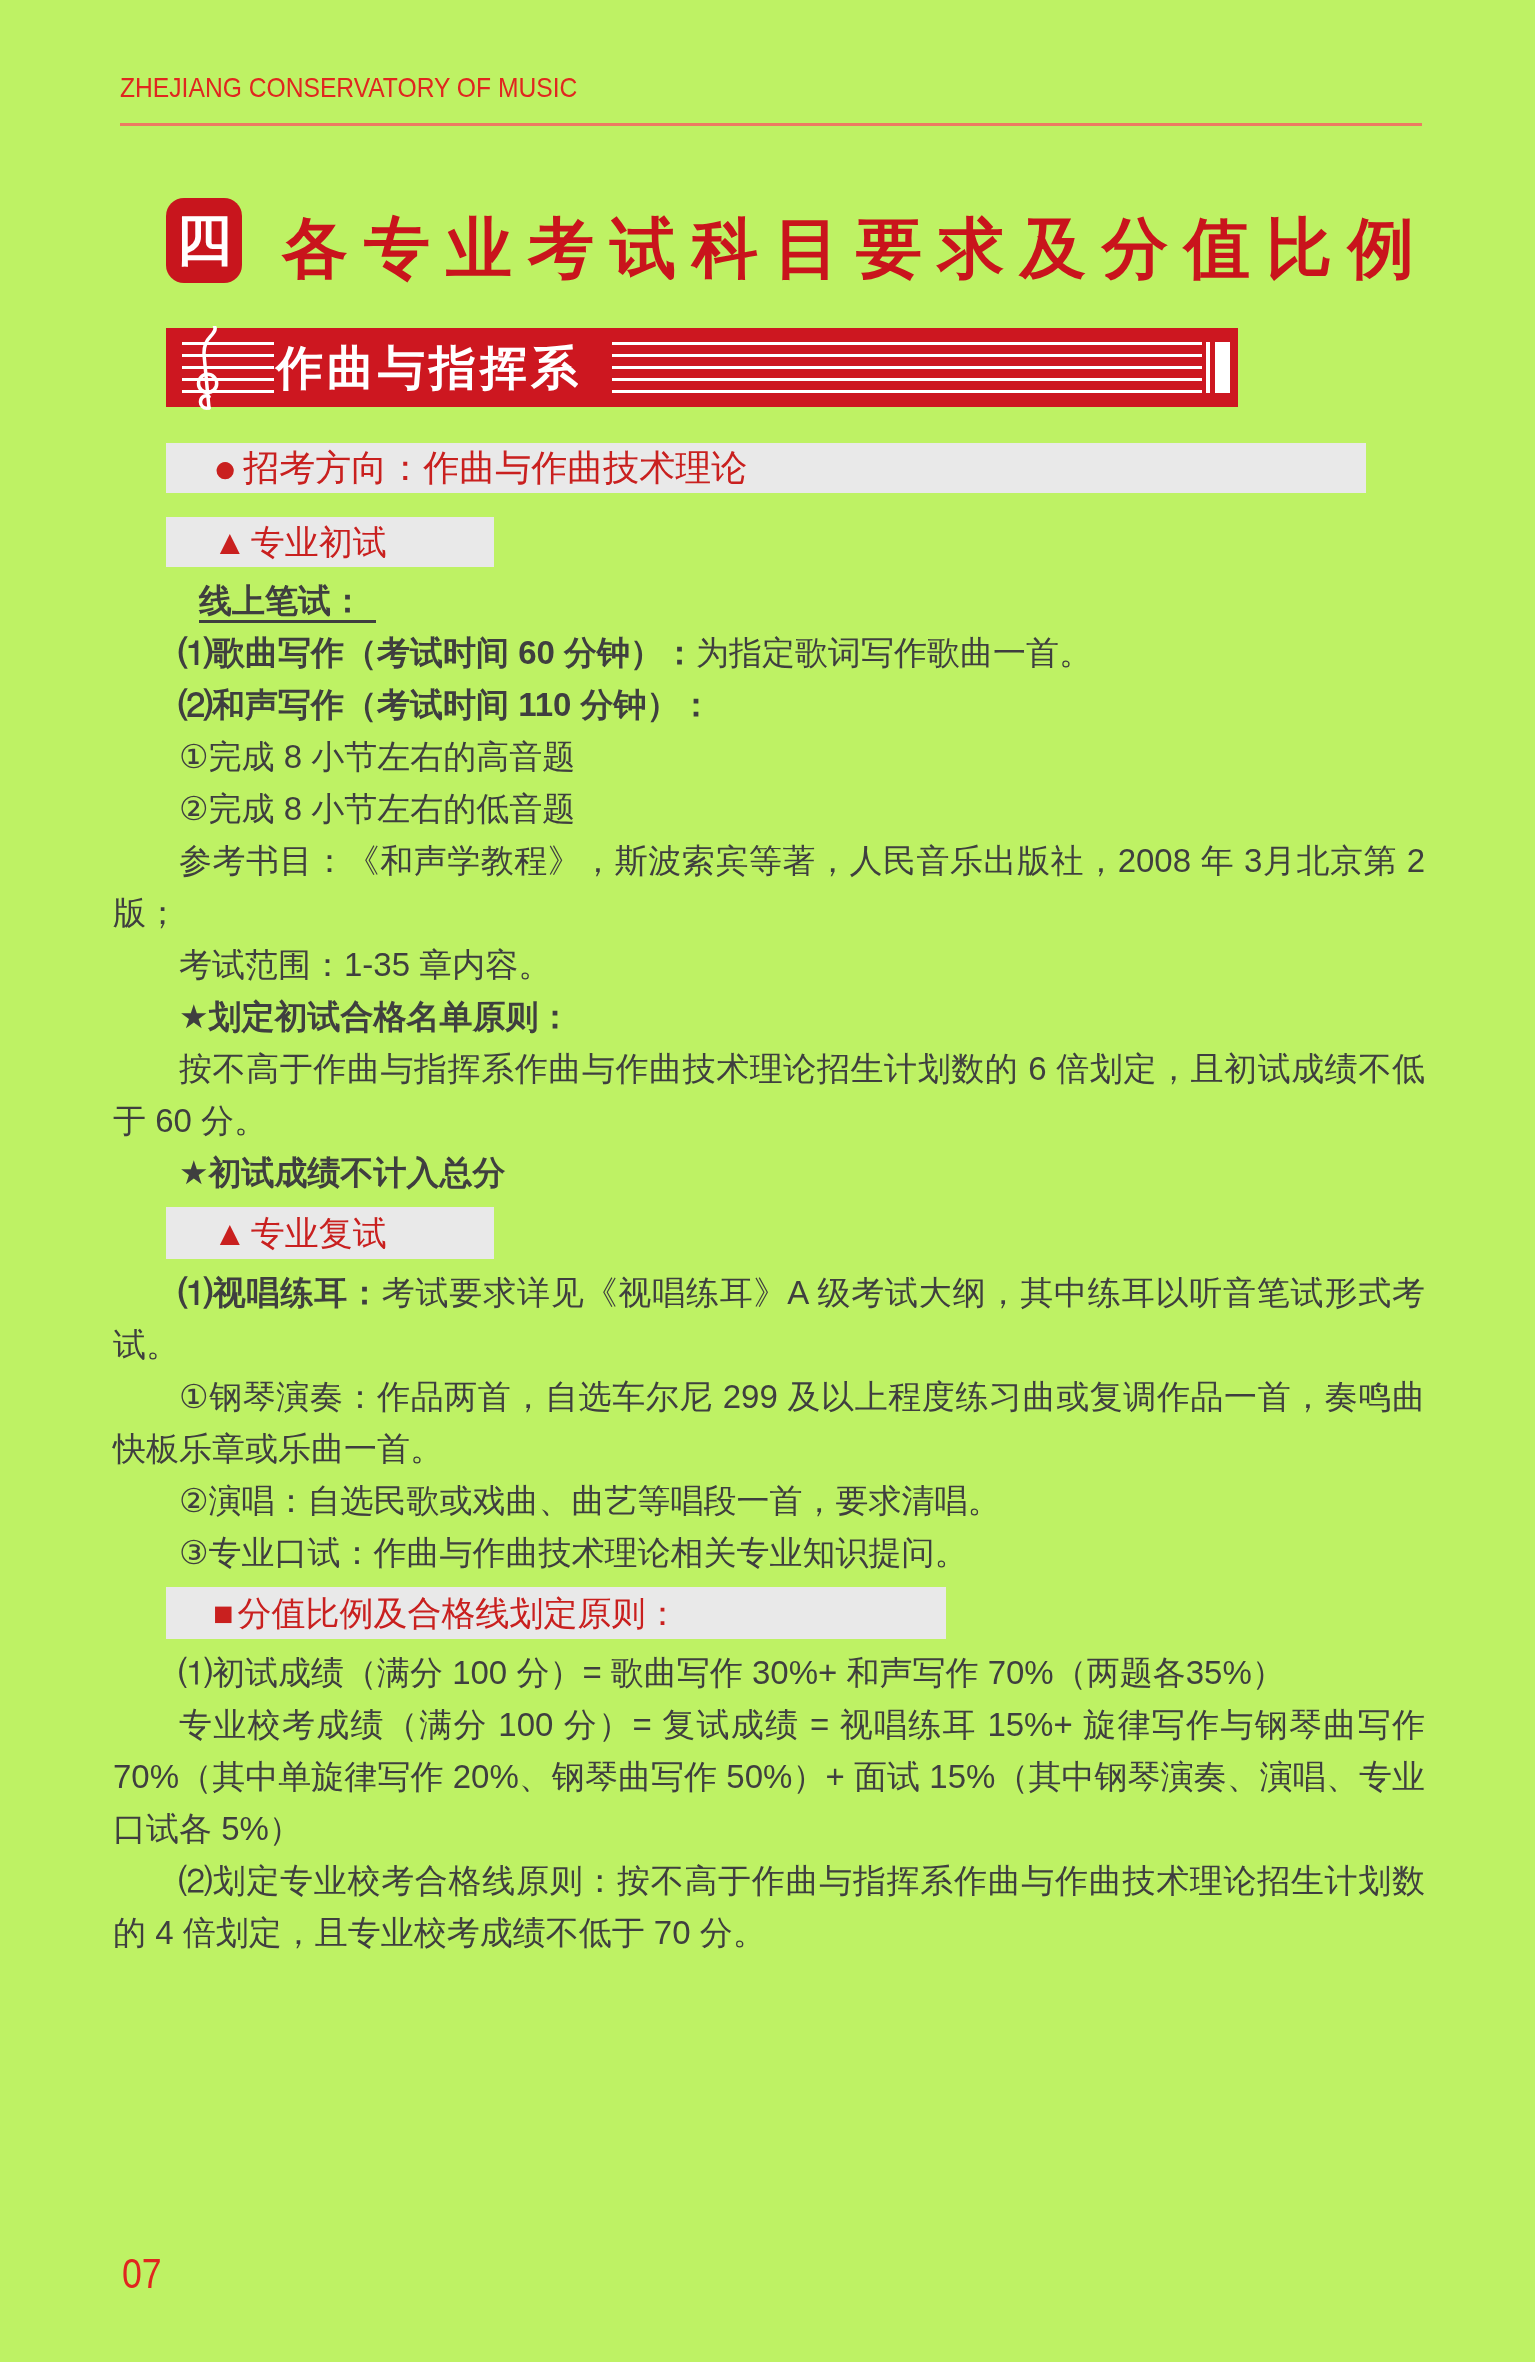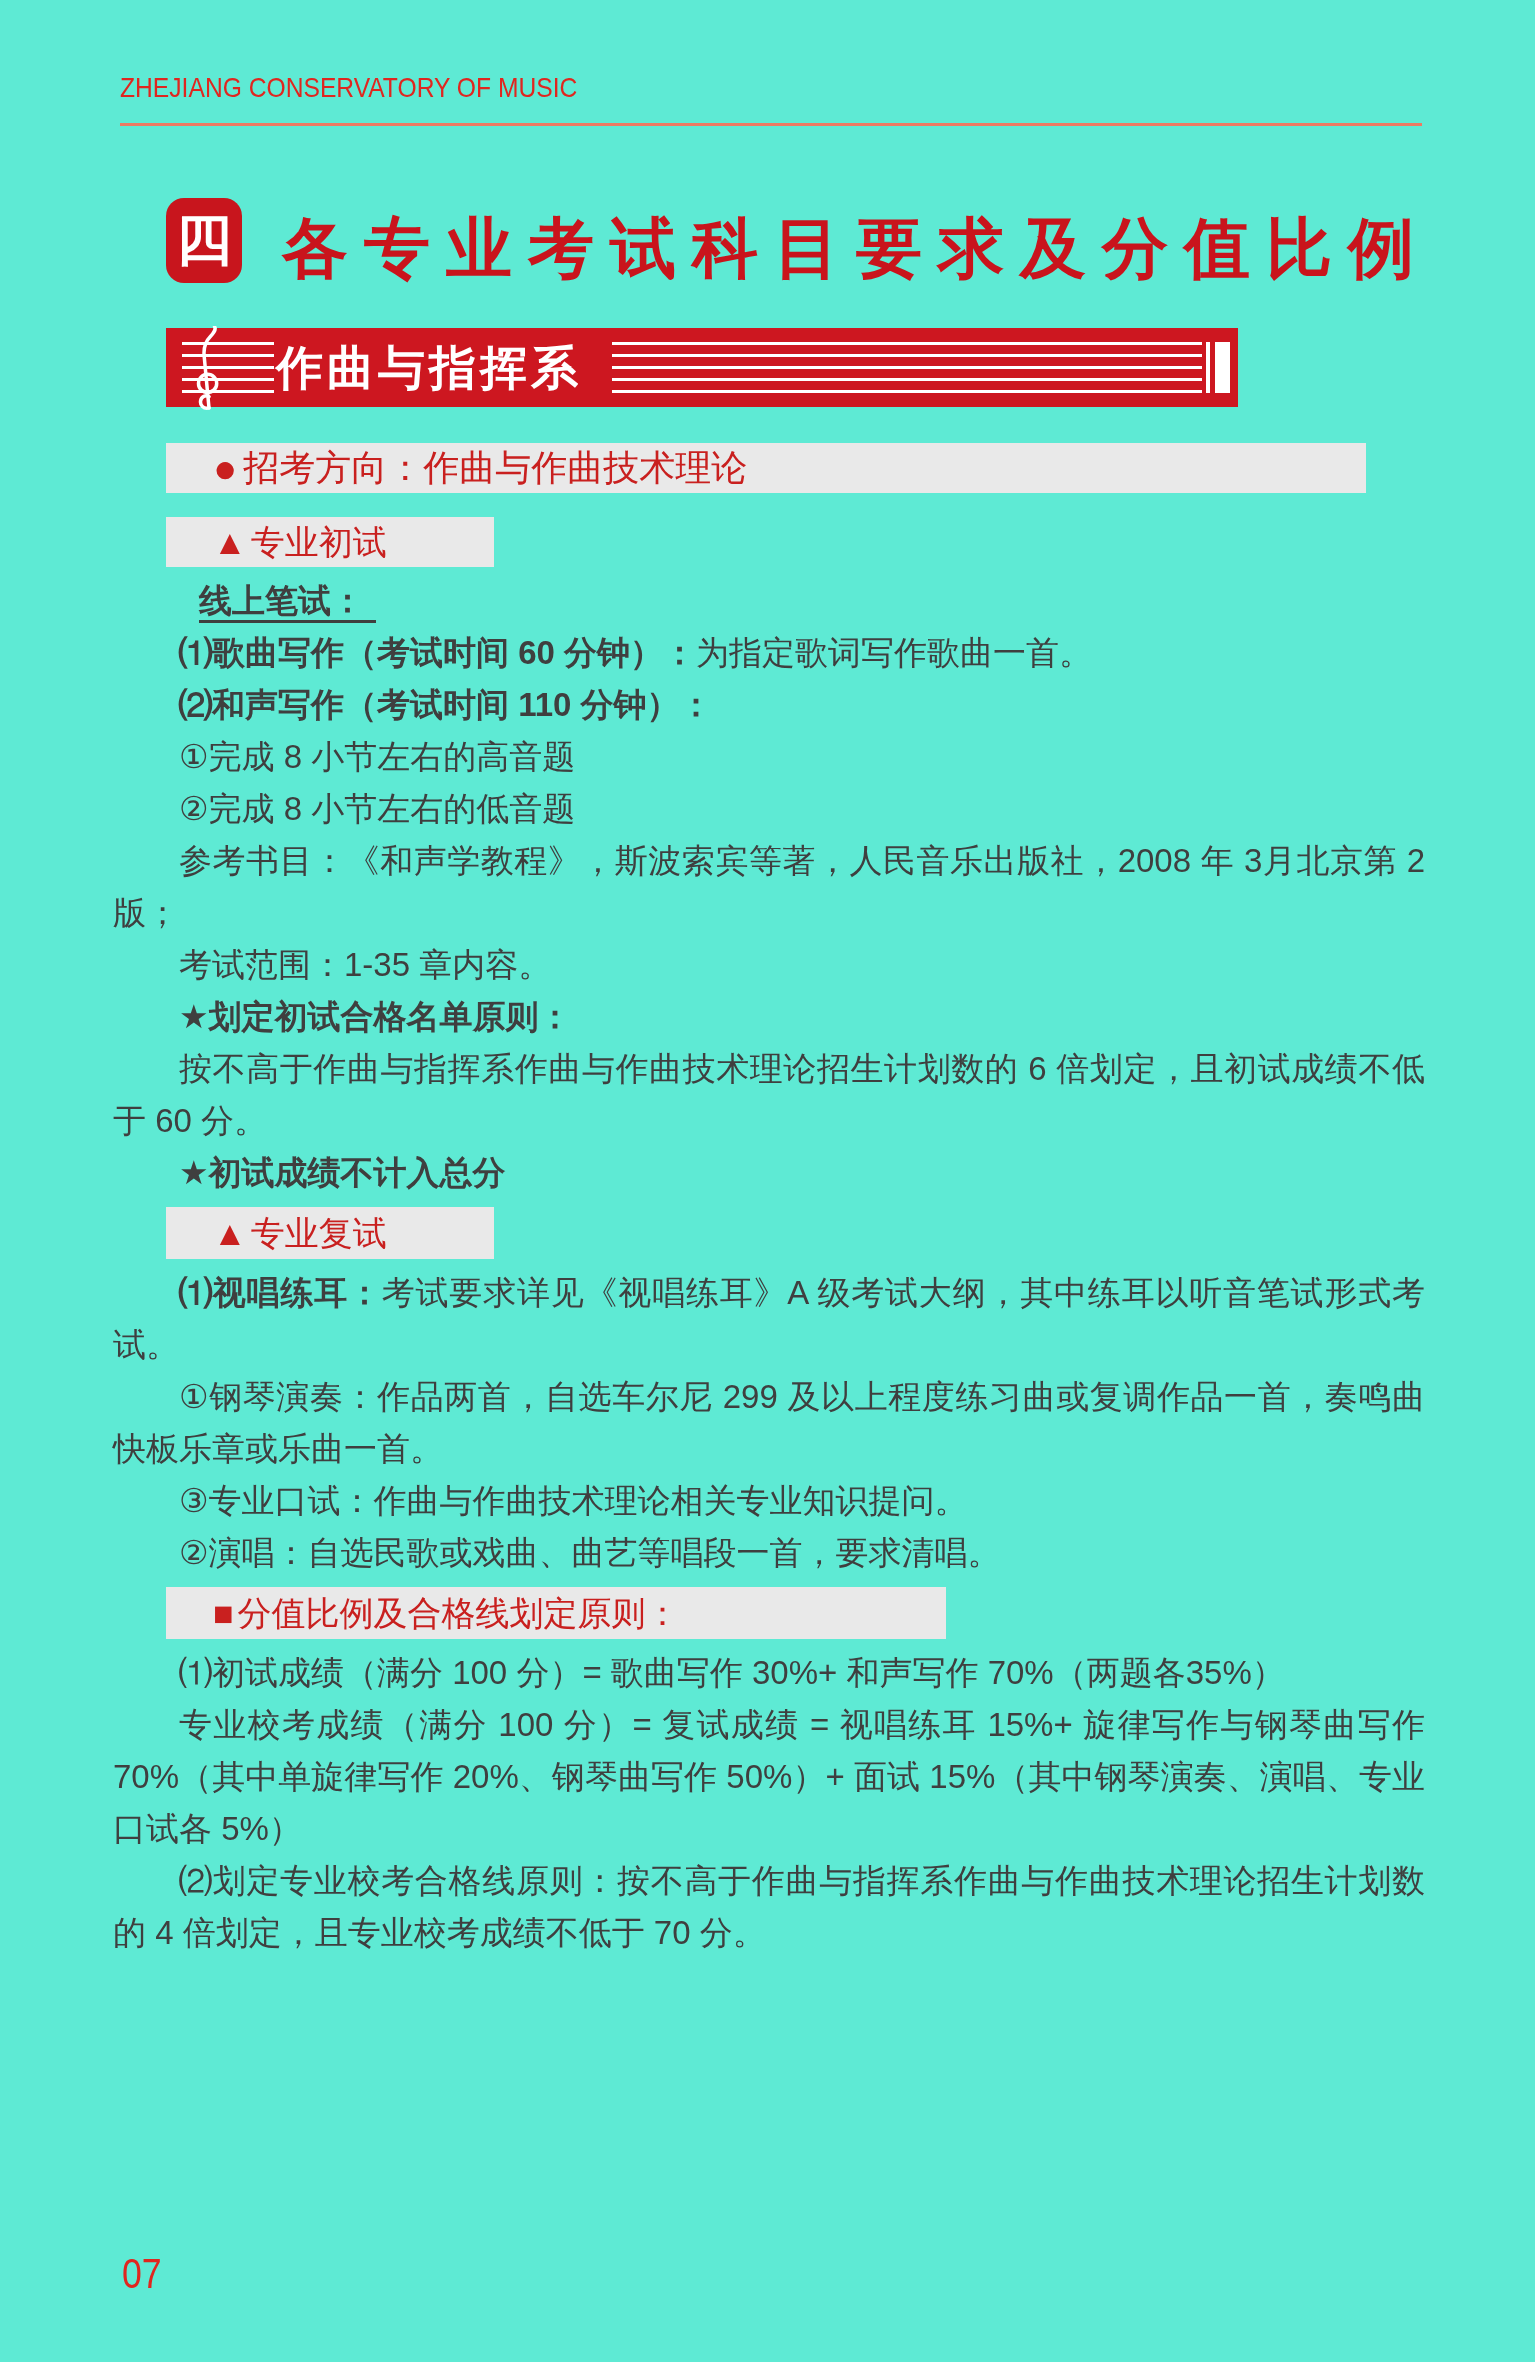--- a/index.html
+++ b/index.html
@@ -1,19 +1,19 @@
 <!DOCTYPE html>
 <html><head>
 <meta charset="utf-8">
 <style>
   html,body{margin:0;padding:0;background:#ffffff;}
   .page{
     position:relative;
     width:1535px;height:2362px;
-    background:#5eead4;
+    background:#bef264;
     overflow:hidden;
     font-family:"Liberation Sans","DejaVu Sans",sans-serif;
   }
   
   .brand{
     position:absolute;left:120px;top:72px;
     font-size:28px;letter-spacing:0px;color:#e0261f;
     transform:scaleX(0.88);transform-origin:left center;
     white-space:nowrap;
   }
@@ -132,22 +132,22 @@
     <p class="body-p"><span>按不高于作曲与指挥系作曲与作曲技术理论招生计划数的 6 倍划定，且初试成绩不低于 60 分。</span></p>
     <p class="body-p bold-line"><span>★初试成绩不计入总分</span></p>
 
     <div class="band band-sub band-sub-mid">
       <span class="mark">▲</span>
       <span class="band-label">专业复试</span>
     </div>
 
     <p class="body-p"><b class="lead">⑴视唱练耳：</b><span>考试要求详见《视唱练耳》A 级考试大纲，其中练耳以听音笔试形式考试。</span></p>
     <p class="body-p"><span>①钢琴演奏：作品两首，自选车尔尼 299 及以上程度练习曲或复调作品一首，奏鸣曲快板乐章或乐曲一首。</span></p>
+    <p class="body-p"><span>②演唱：自选民歌或戏曲、曲艺等唱段一首，要求清唱。</span></p>
     <p class="body-p"><span>③专业口试：作曲与作曲技术理论相关专业知识提问。</span></p>
-    <p class="body-p"><span>②演唱：自选民歌或戏曲、曲艺等唱段一首，要求清唱。</span></p>
 
     <div class="band band-wide">
       <span class="mark">■</span>
       <span class="band-label">分值比例及合格线划定原则：</span>
     </div>
 
     <p class="body-p"><span>⑴初试成绩（满分 100 分）= 歌曲写作 30%+ 和声写作 70%（两题各35%）</span></p>
     <p class="body-p"><span>专业校考成绩（满分 100 分）= 复试成绩 = 视唱练耳 15%+ 旋律写作与钢琴曲写作 70%（其中单旋律写作 20%、钢琴曲写作 50%）+ 面试 15%（其中钢琴演奏、演唱、专业口试各 5%）</span></p>
     <p class="body-p"><span>⑵划定专业校考合格线原则：按不高于作曲与指挥系作曲与作曲技术理论招生计划数的 4 倍划定，且专业校考成绩不低于 70 分。</span></p>
 

